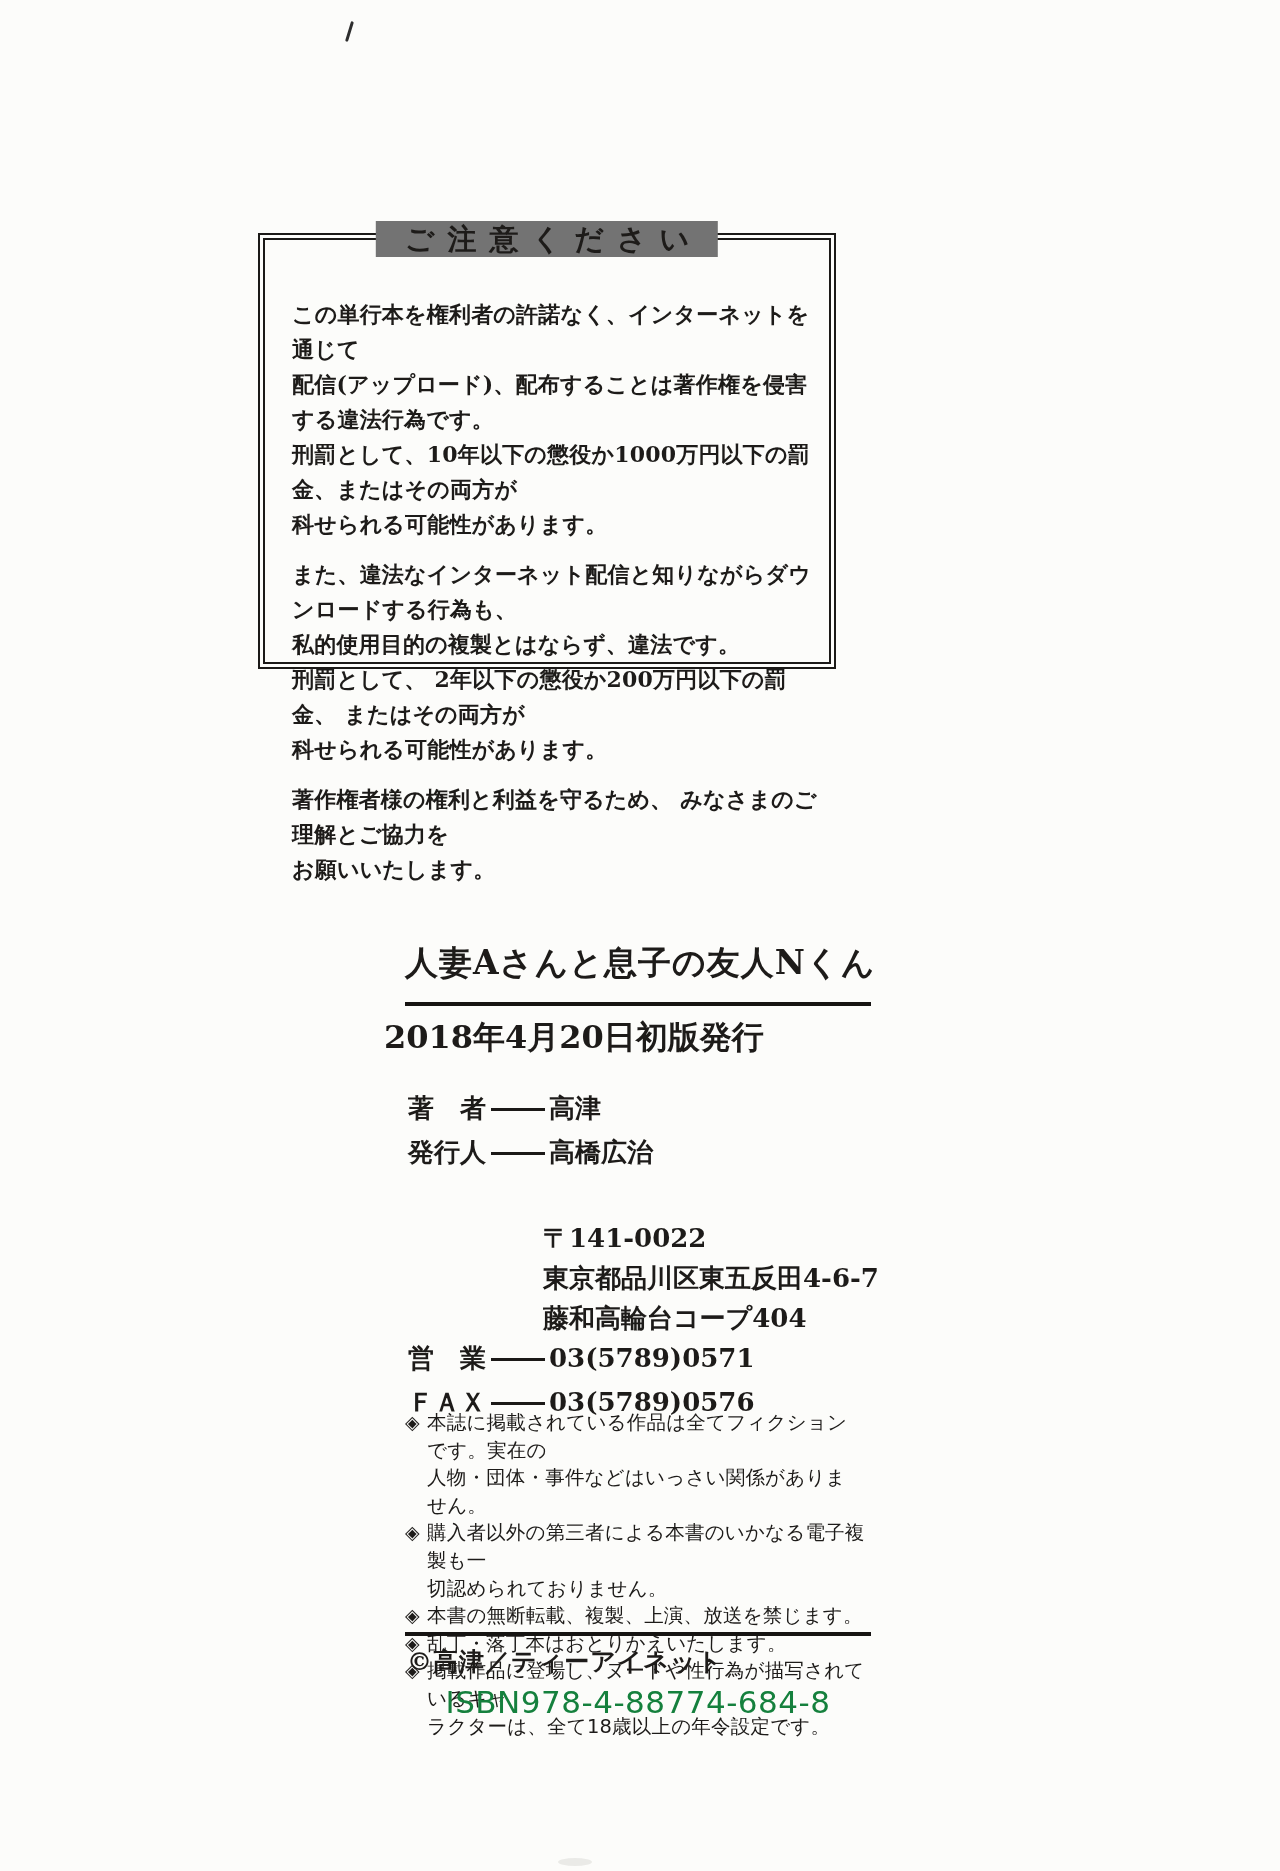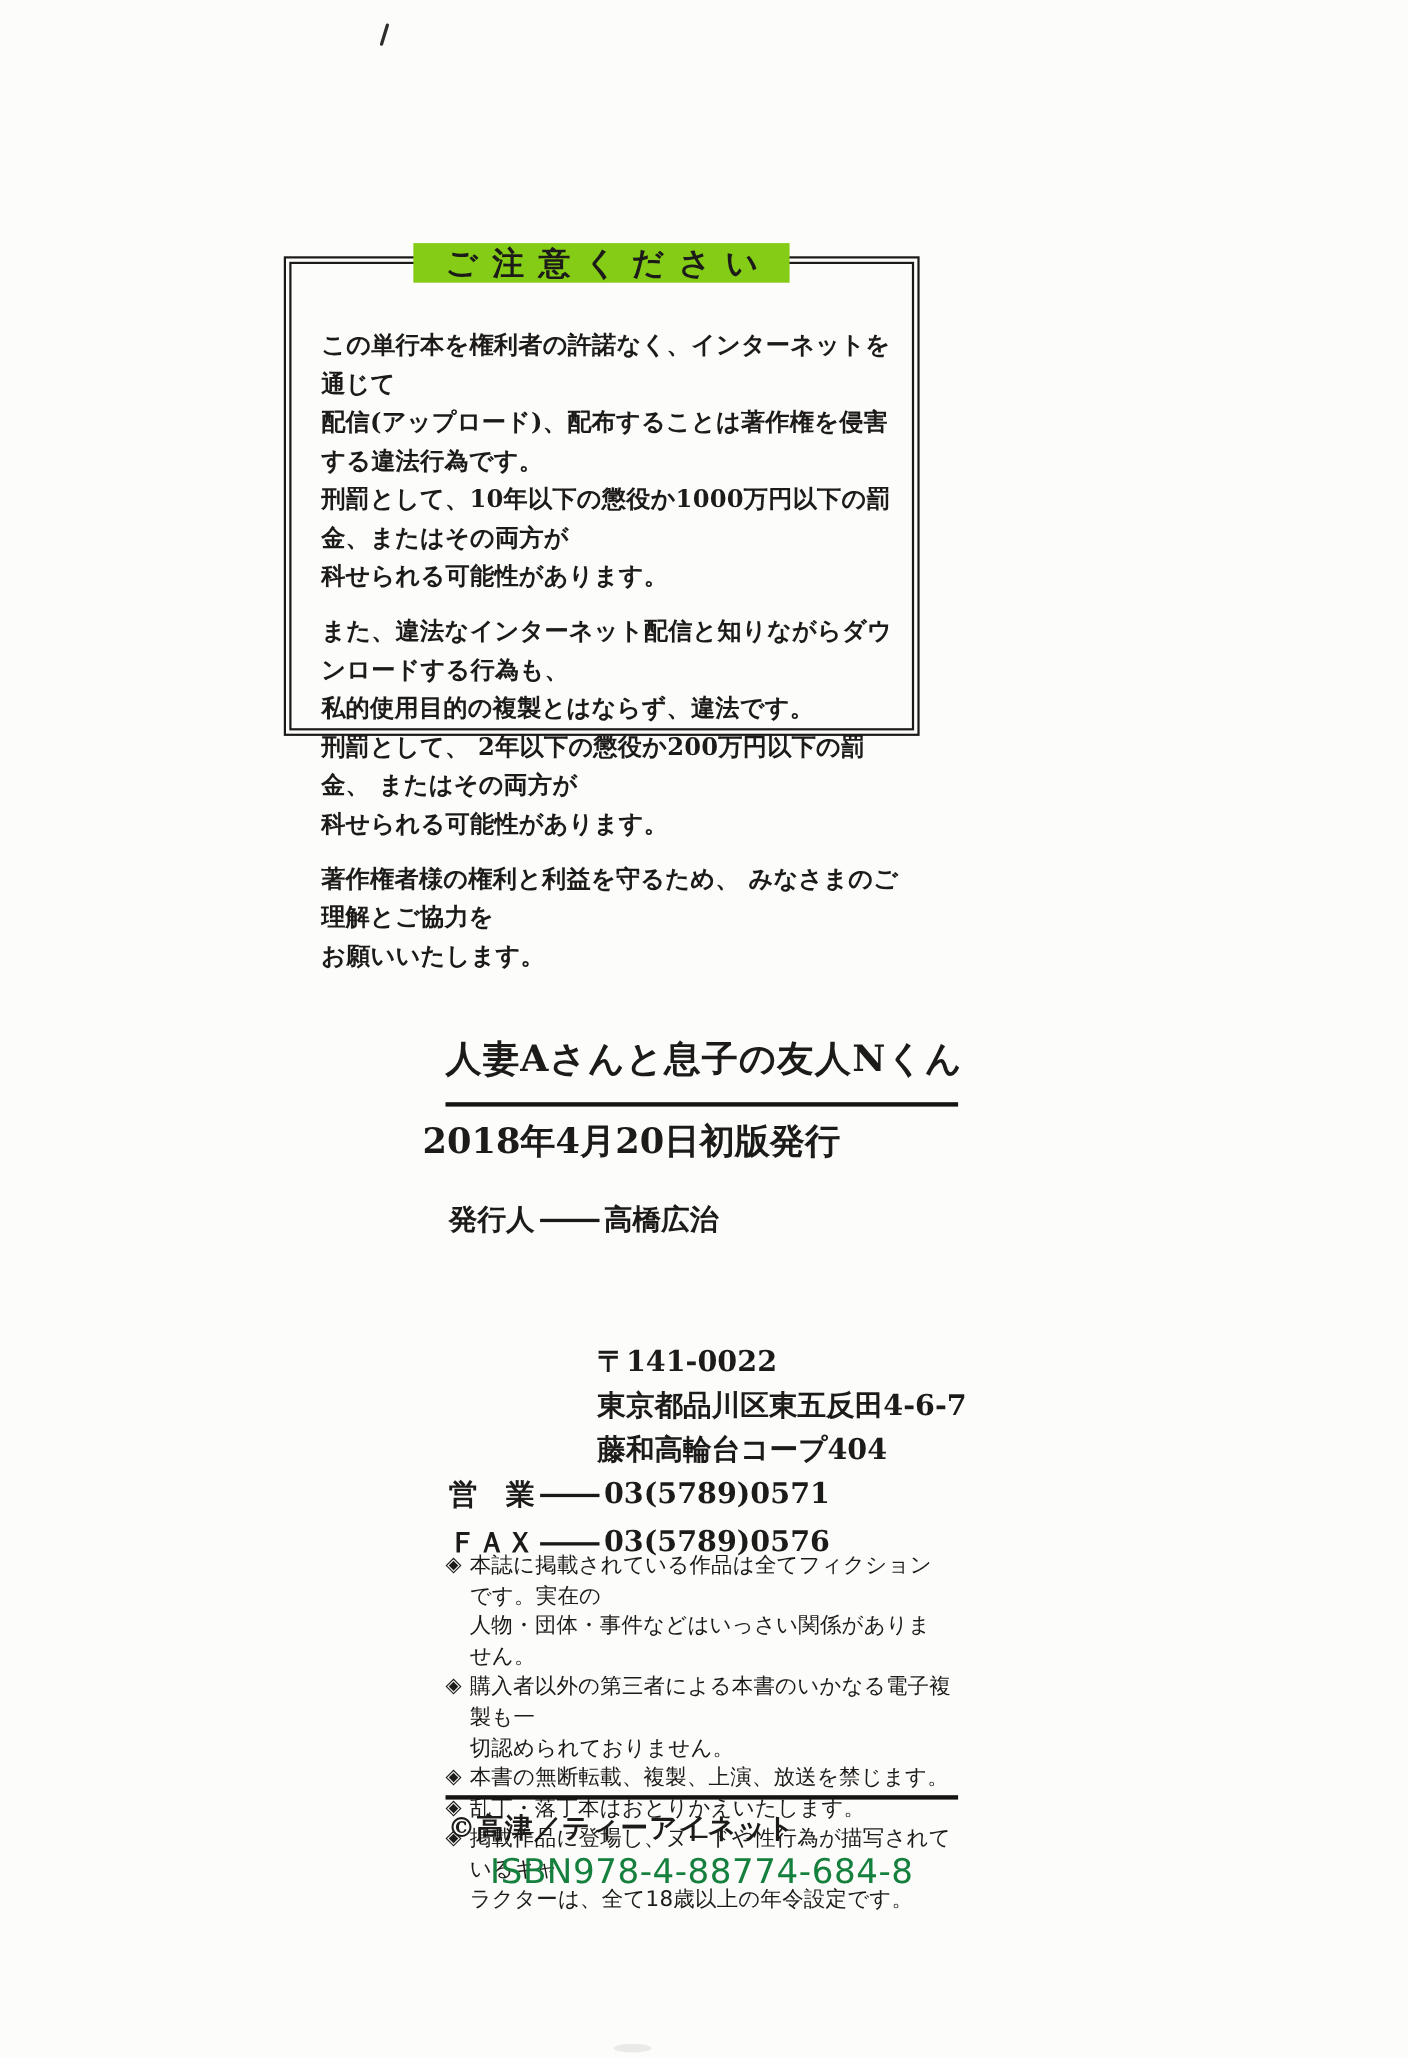--- a/index.html
+++ b/index.html
@@ -30,21 +30,21 @@
   .notice-box {
     position:absolute; left:258px; top:233px;
     width:578px; height:436px;
     box-sizing:border-box;
     border:7px double #1b1917;
     padding:42px 10px 0 27px;
   }
   .notice-title {
     position:absolute; top:-19px; left:50%;
     transform:translateX(-50%);
-    margin:0; background:#84cc16;
+    margin:0; background:#737373;
     padding:0 16px;
     font-size:29px; font-weight:700;
     letter-spacing:13px; text-indent:13px;
     line-height:36px; white-space:nowrap;
   }
   .notice-para {
     margin:0 0 13px;
     font-size:22px; line-height:35px;
     font-weight:600; letter-spacing:0.2px;
   }
@@ -123,20 +123,25 @@
     <p class="notice-para ml">著作権者様の権利と利益を守るため、 みなさまのご理解とご協力を
 お願いいたします。</p>
   </section>
 
   <div class="book-title">人妻Aさんと息子の友人Nくん</div>
   <div class="rule rule-top"></div>
   <div class="edition-date">2018年4月20日初版発行</div>
 
   <div class="credits">
     <div class="credit-row">
+      <span class="credit-label">著　者</span>
+      <span class="dash"></span>
+      <span class="credit-value">高津</span>
+    </div>
+    <div class="credit-row">
       <span class="credit-label">発行人</span>
       <span class="dash"></span>
       <span class="credit-value">高橋広治</span>
     </div>
   </div>
 
   <div class="address">
     <div>〒141-0022</div>
     <div>東京都品川区東五反田4-6-7</div>
     <div>藤和高輪台コープ404</div>

